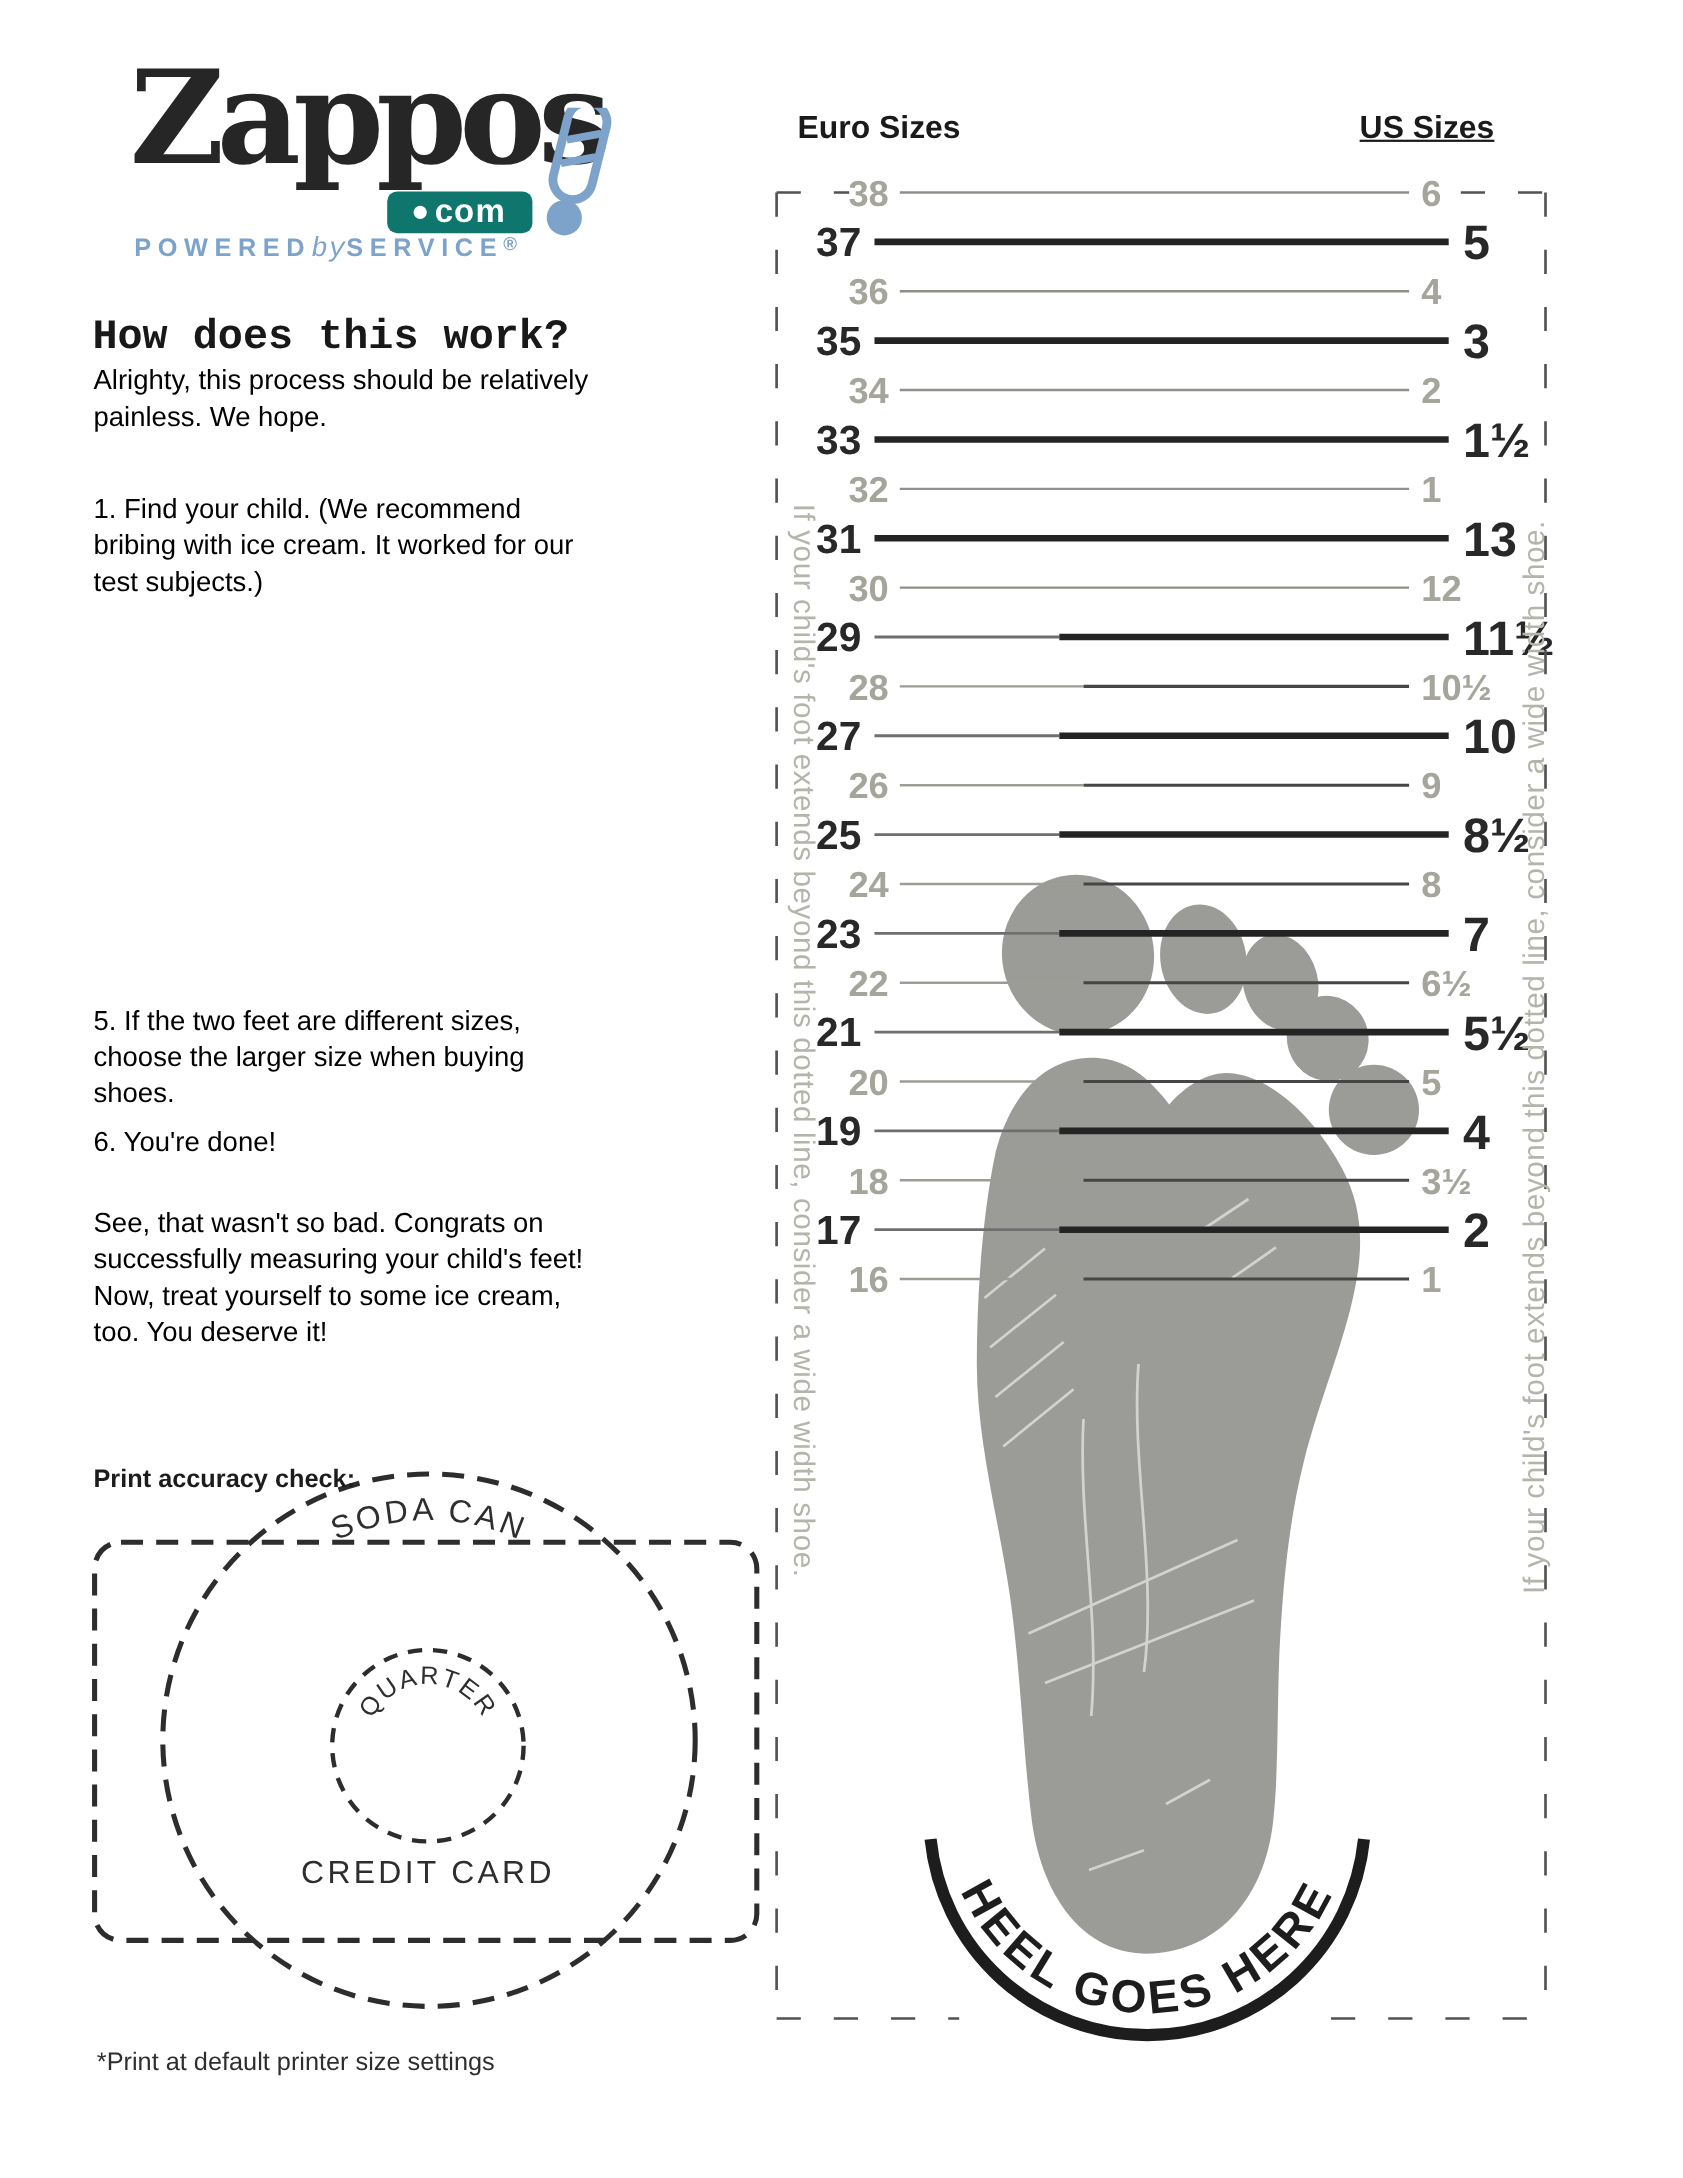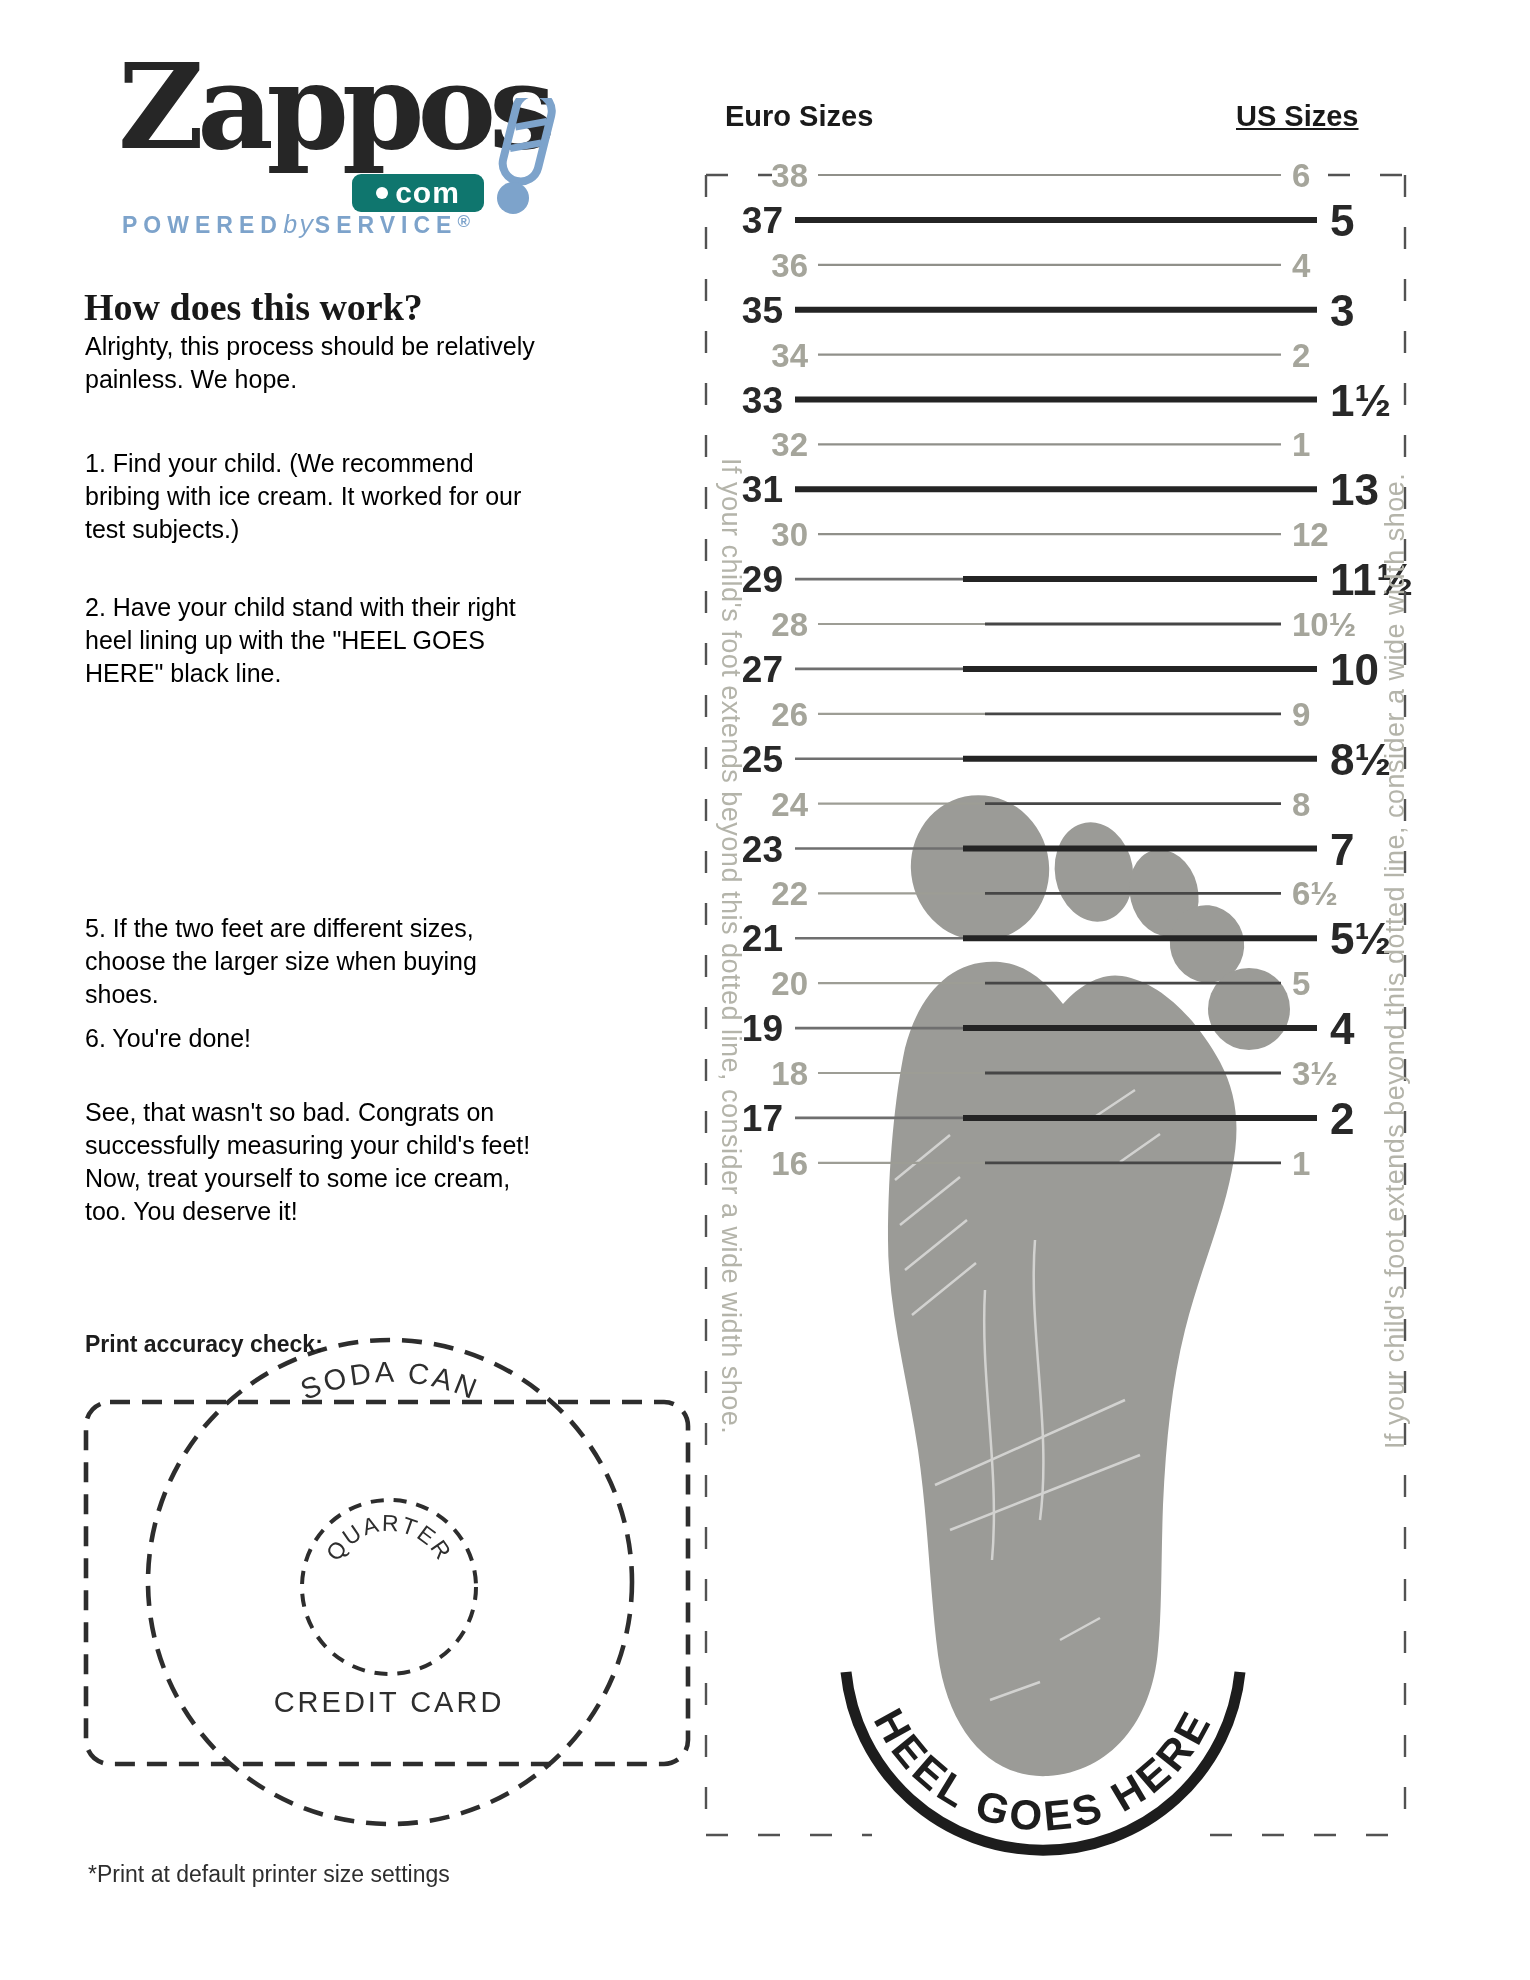--- a/index.html
+++ b/index.html
@@ -12,21 +12,21 @@
   .dotcom{position:absolute;left:352px;top:174px;width:132px;height:38px;border-radius:9px;
           display:flex;align-items:center;justify-content:center;gap:7px;}
   .dotcom .dot{width:12px;height:12px;border-radius:50%;background:#fff;}
   .dotcom .txt{color:#fff;font-weight:bold;font-size:30px;letter-spacing:1px;line-height:1;}
   .tagline{position:absolute;left:122px;top:212px;font-size:23px;font-weight:bold;
            letter-spacing:6px;white-space:nowrap;}
   .tagline .by{font-family:Liberation Mono, monospace;font-weight:normal;font-style:italic;
                letter-spacing:1px;font-size:25px;}
   .tagline .reg{font-size:17px;vertical-align:6px;letter-spacing:0;}
   
-  .howto-title{position:absolute;left:84px;top:260px;font-family:Liberation Serif, serif;
+  .howto-title{position:absolute;left:84px;top:260px;font-family:Liberation Mono, monospace;
                font-weight:bold;font-size:38px;color:#181818;}
   .para{position:absolute;left:85px;width:465px;margin:0;font-size:25px;line-height:33px;
         color:#000000;}
   .p0{top:330px}.p1{top:447px}.p2{top:591px}.p3{top:735px}
   .p4{top:801px}.p5{top:912px}.p6{top:1022px}.p7{top:1096px}
   .check-title{position:absolute;left:85px;top:1312px;font-size:23px;font-weight:bold;color:#1c1c1c;}
   .footnote{position:absolute;left:88px;top:1838px;font-size:23px;color:#2e2e2e;}
   
   .euro-hdr{position:absolute;left:725px;top:100px;font-size:29px;font-weight:bold;color:#1a1a1a;}
   .us-hdr{position:absolute;left:1236px;top:100px;font-size:29px;font-weight:bold;color:#1a1a1a;text-decoration:underline;}
@@ -254,21 +254,20 @@
       <span class="txt">com</span>
     </div>
     <div class="tagline" style="color:#7da3cb">
       <span>POWERED</span><span class="by">by</span><span>SERVICE</span><span class="reg">®</span>
     </div>
   </header>
 
   <h1 class="howto-title">How does this work?</h1>
   <p class="para p0">Alrighty, this process should be relatively painless. We hope.</p>
   <p class="para p1">1. Find your child. (We recommend bribing with ice cream. It worked for our test subjects.)</p>
-  <p class="para p2">2. Have your child stand with their right heel lining up with the "HEEL GOES HERE" black line.</p>
   <p class="para p5">5. If the two feet are different sizes, choose the larger size when buying shoes.</p>
   <p class="para p6">6. You're done!</p>
   <p class="para p7">See, that wasn't so bad. Congrats on successfully measuring your child's feet! Now, treat yourself to some ice cream, too. You deserve it!</p>
 
   <h2 class="check-title">Print accuracy check:</h2>
   <p class="footnote">*Print at default printer size settings</p>
 
   <div class="euro-hdr">Euro Sizes</div>
   <div class="us-hdr">US Sizes</div>
 </div>

